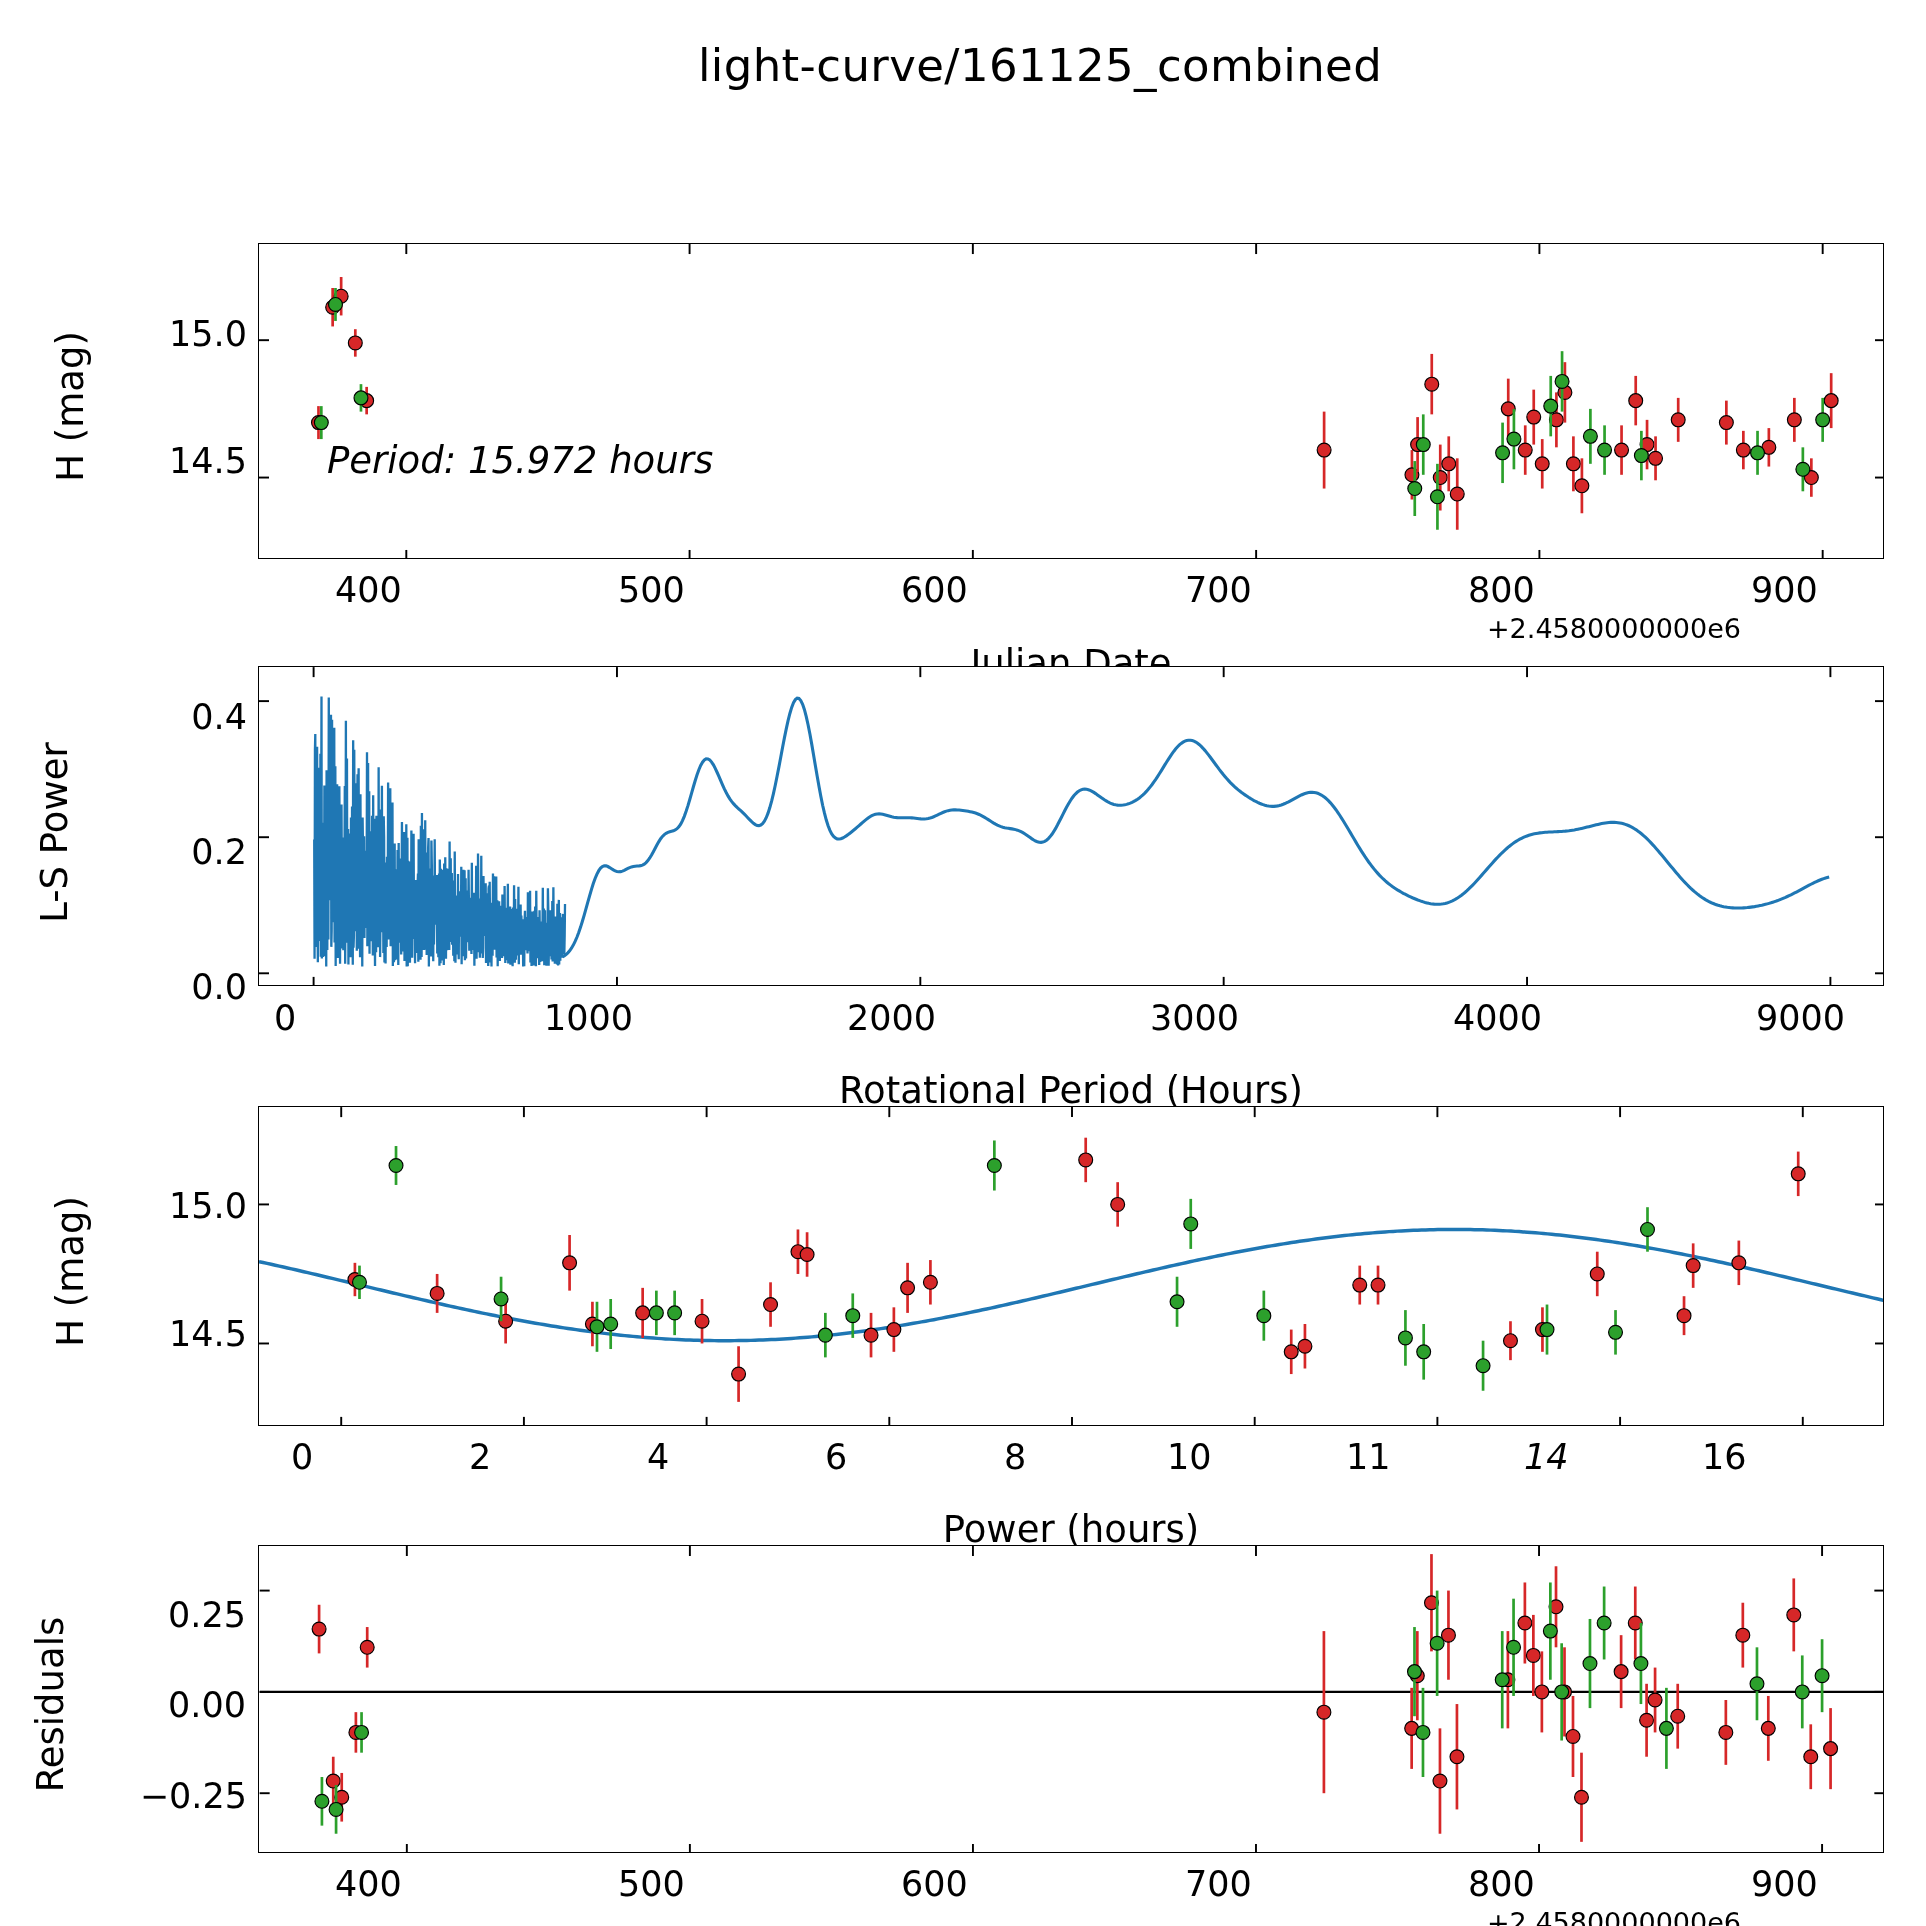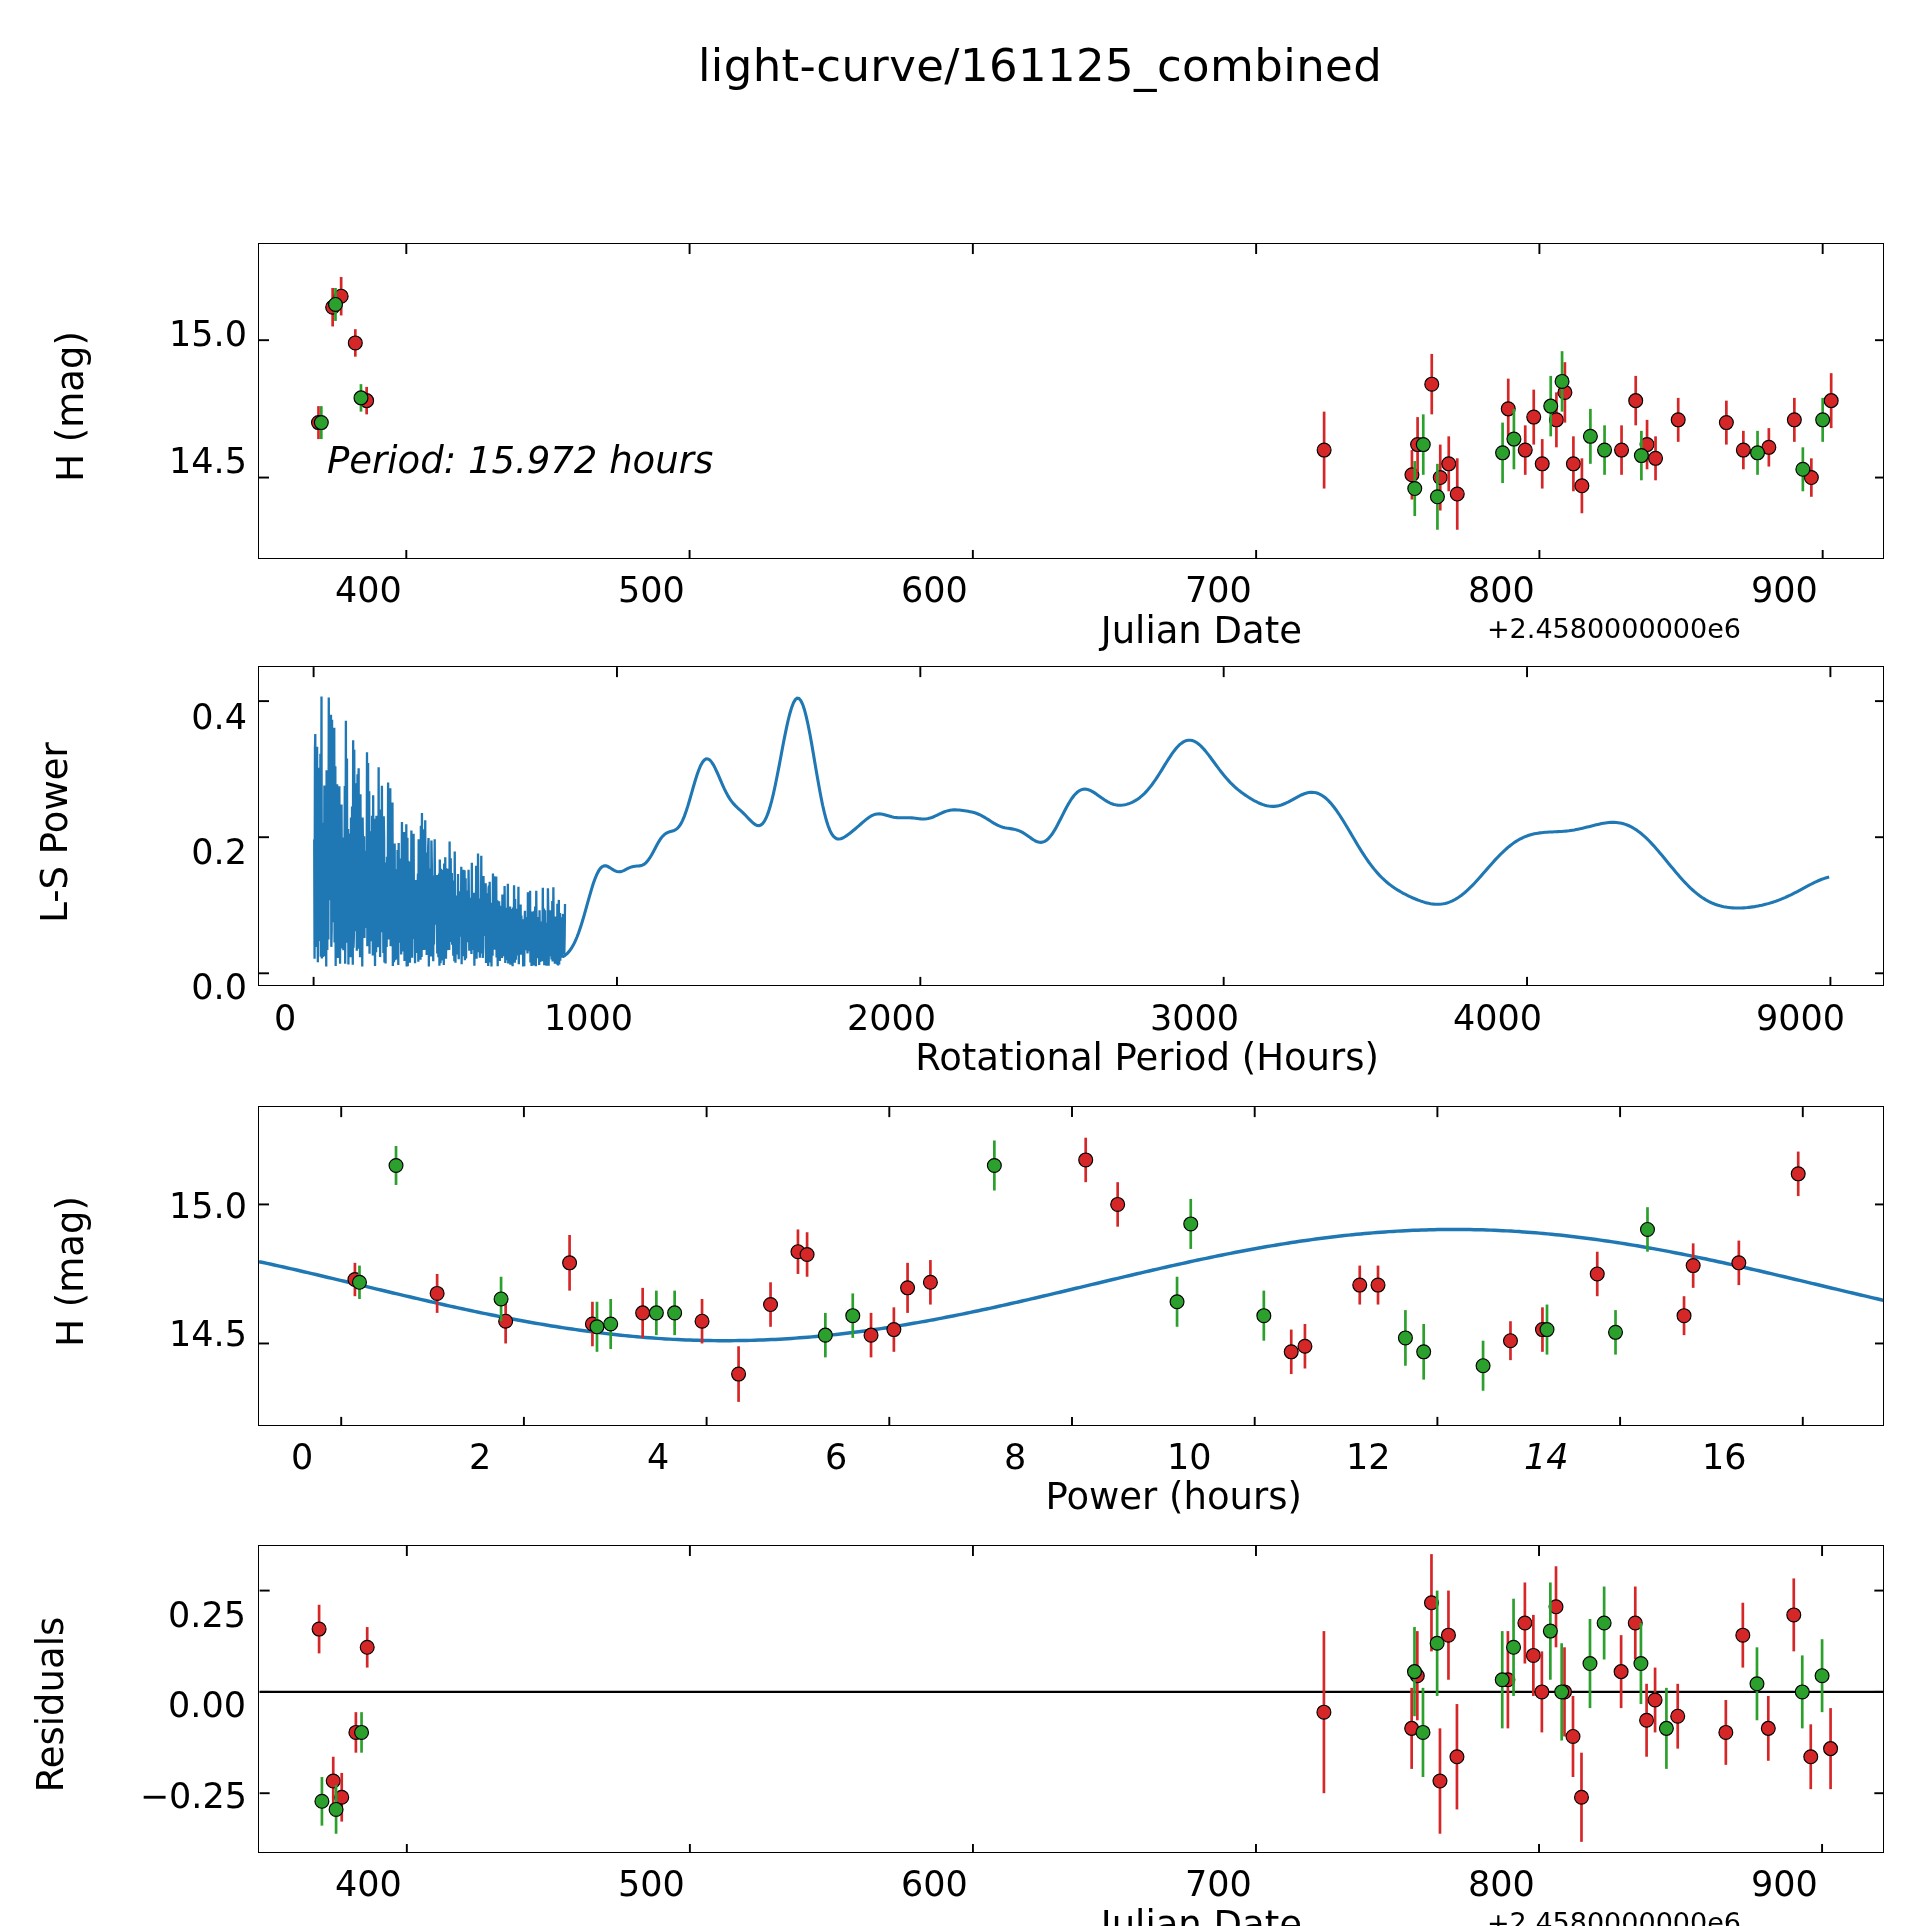--- a/index.html
+++ b/index.html
@@ -34,21 +34,22 @@
   .plot-frame {
     position: absolute;
     border: 1.9px solid #000000;
     box-sizing: border-box;
     background: #ffffff;
     overflow: hidden;
   }
   .axis-label {
     position: absolute;
     font-size: 37px;
-    text-align: right;
+    text-align: center;
+    margin-top: 33px;
   }
   .ylabel {
     position: absolute;
     font-size: 37px;
     transform-origin: 50% 50%;
     white-space: nowrap;
   }
   .tick-label {
     position: absolute;
     font-size: 35px;
@@ -376,21 +377,21 @@
     </div>
     <div class="tick-label tick-y" style="left:104px; top:1186px; width:143px;">15.0</div>
     <div class="tick-label tick-y" style="left:104px; top:1314px; width:143px;">14.5</div>
     <div class="ylabel" style="left:-65px; top:1250px; width:270px; text-align:center; transform: rotate(-90deg);">H (mag)</div>
     <div class="tick-label tick-x" style="left:291px; top:1437px; width:77px;">0</div>
     <div class="tick-label tick-x" style="left:469px; top:1437px; width:77px;">2</div>
     <div class="tick-label tick-x" style="left:647px; top:1437px; width:77px;">4</div>
     <div class="tick-label tick-x" style="left:825px; top:1437px; width:77px;">6</div>
     <div class="tick-label tick-x" style="left:1004px; top:1437px; width:77px;">8</div>
     <div class="tick-label tick-x" style="left:1167px; top:1437px; width:116px;">10</div>
-    <div class="tick-label tick-x" style="left:1346px; top:1437px; width:116px;">12</div>
+    <div class="tick-label tick-x" style="left:1346px; top:1437px; width:116px;">11</div>
     <div class="tick-label tick-x" style="left:1524px; top:1437px; width:116px;font-style:italic;">14</div>
     <div class="tick-label tick-x" style="left:1702px; top:1437px; width:116px;">16</div>
     <div class="axis-label" style="left:840px; top:1475px; width:462px;">Power (hours)</div>
   </div>
 
   <div class="panel">
     <div class="plot-frame" id="frame4" style="left:258px; top:1545px; width:1626px; height:308px;">
       <svg class="overlay" id="svg4" width="1626" height="308" viewBox="0 0 4220 800">
           <line x1="382.2996515679443" y1="800" x2="382.2996515679443" y2="774" stroke="#000" stroke-width="5"></line>
           <line x1="382.2996515679443" y1="0" x2="382.2996515679443" y2="26" stroke="#000" stroke-width="5"></line>

